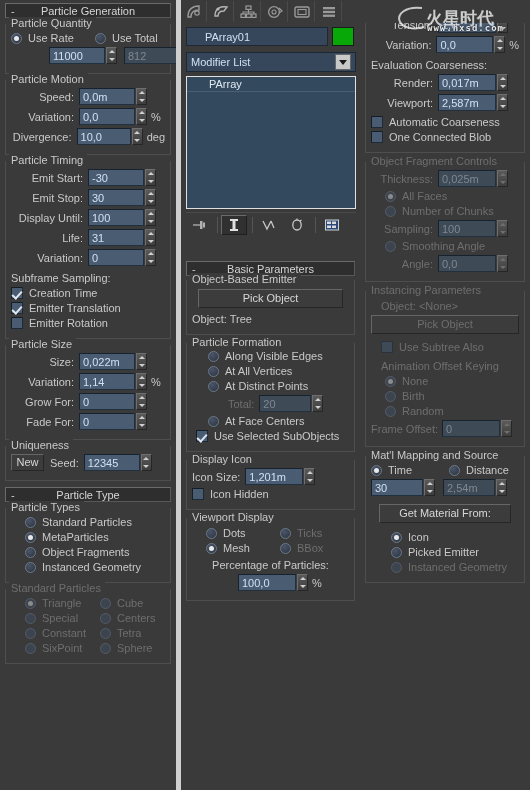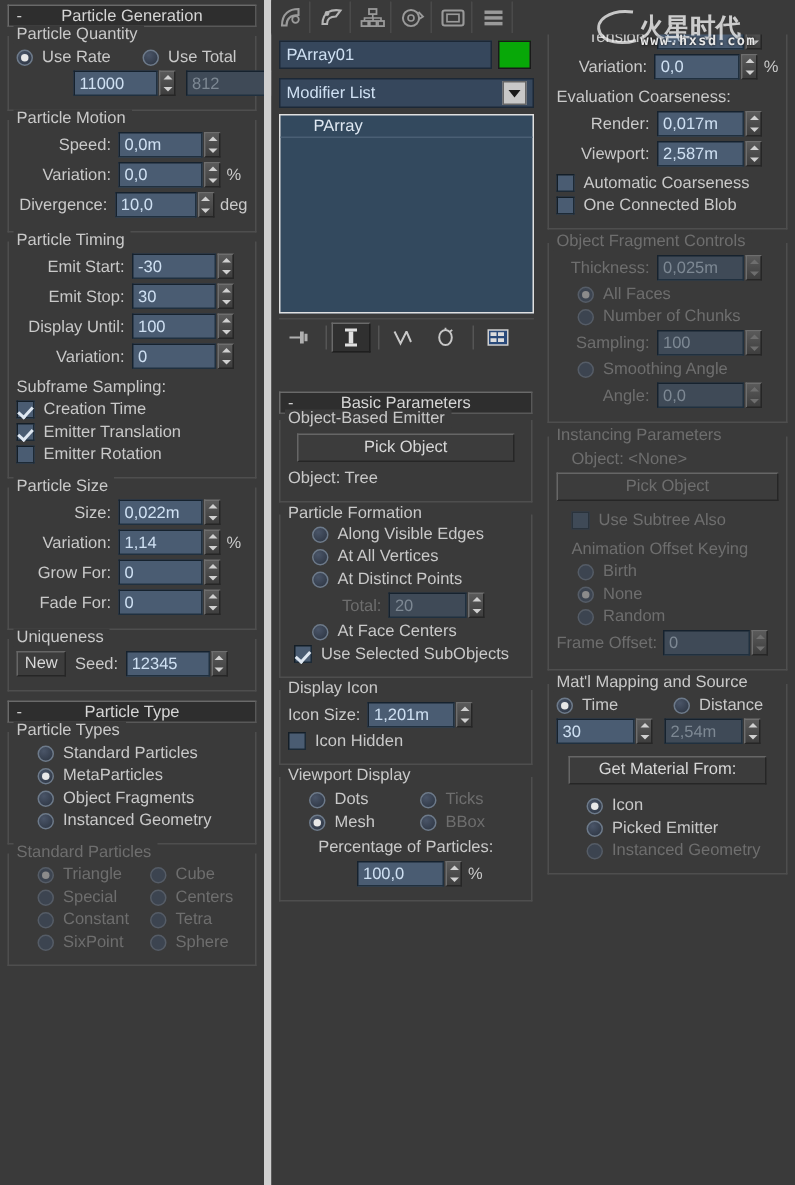--- a/index.html
+++ b/index.html
@@ -163,21 +163,21 @@
     background: #3a3a3a;
     border-right: 1px solid #4a4a4a;
     display: flex; align-items: center; justify-content: center;
   }
 
   
   #namerow { position: absolute; left: 186px; top: 27px; width: 170px; display: flex; }
   #nameinput {
     width: 142px; height: 19px; line-height: 18px;
     background: #36475c; border: 1px solid #1c2836;
-    color: #cfe0f2; padding: 0 4px; font-size: 11px;
+    color: #cfe0f2; padding: 0 18px; font-size: 11px;
   }
   #colorswatch {
     width: 22px; height: 19px; margin-left: 4px;
     background: #08a808; border: 1px solid #1a1a1a;
   }
   #modlist {
     position: absolute; left: 186px; top: 52px;
     width: 170px; height: 20px;
     background: #36475c; border: 1px solid #1c2836;
     color: #cfe0f2; font-size: 11px; line-height: 19px;
@@ -337,20 +337,28 @@
       </div>
       <div class="row">
         <span class="lbl r" style="width:72px;margin-right:5px;">Display Until:</span>
         <div class="field" style="width:56px;">100</div>
         <div class="spin">
             <i class="up"></i>
             <i class="down"></i>
           </div>
       </div>
       <div class="row">
+        <span class="lbl r" style="width:72px;margin-right:5px;">Life:</span>
+        <div class="field" style="width:56px;">31</div>
+        <div class="spin">
+            <i class="up"></i>
+            <i class="down"></i>
+          </div>
+      </div>
+      <div class="row">
         <span class="lbl r" style="width:72px;margin-right:5px;">Variation:</span>
         <div class="field" style="width:56px;">0</div>
         <div class="spin">
             <i class="up"></i>
             <i class="down"></i>
           </div>
       </div>
       <div class="row" style="margin-top:6px;">
         <span class="lbl">Subframe Sampling:</span>
       </div>
@@ -591,26 +599,26 @@
         <div class="btn dim" style="width:100%;">Pick Object</div>
       </div>
       <div class="row check" style="margin-top:7px;padding-left:10px;">
         <span class="cbox dis"></span>
         <span class="lbl dim">Use Subtree Also</span>
       </div>
       <div class="row" style="margin-top:7px;padding-left:10px;">
         <span class="lbl dim">Animation Offset Keying</span>
       </div>
       <div class="row radio" style="padding-left:14px;">
+        <span class="rdot dis on"></span>
+        <span class="lbl dim">None</span>
+      </div>
+      <div class="row radio" style="padding-left:14px;">
         <span class="rdot dis"></span>
         <span class="lbl dim">Birth</span>
-      </div>
-      <div class="row radio" style="padding-left:14px;">
-        <span class="rdot dis on"></span>
-        <span class="lbl dim">None</span>
       </div>
       <div class="row radio" style="padding-left:14px;">
         <span class="rdot dis"></span>
         <span class="lbl dim">Random</span>
       </div>
       <div class="row">
         <span class="lbl dim" style="margin-right:4px;">Frame Offset:</span>
         <div class="field disabled" style="width:58px;">0</div>
         <div class="spin disabled">
             <i class="up"></i>

